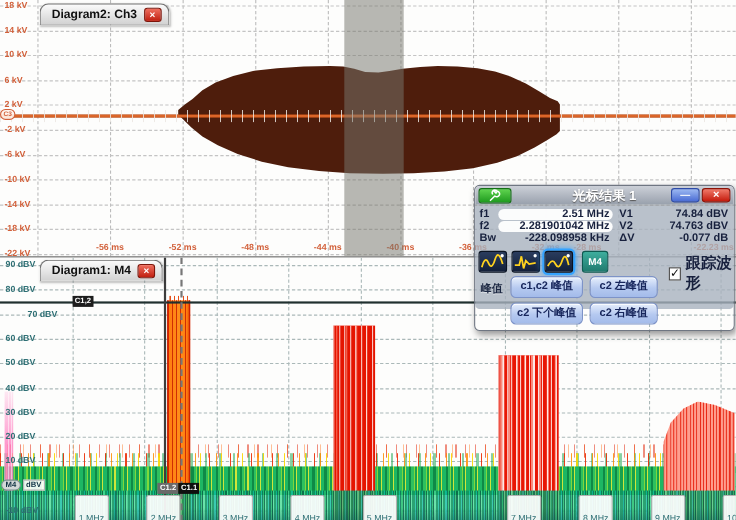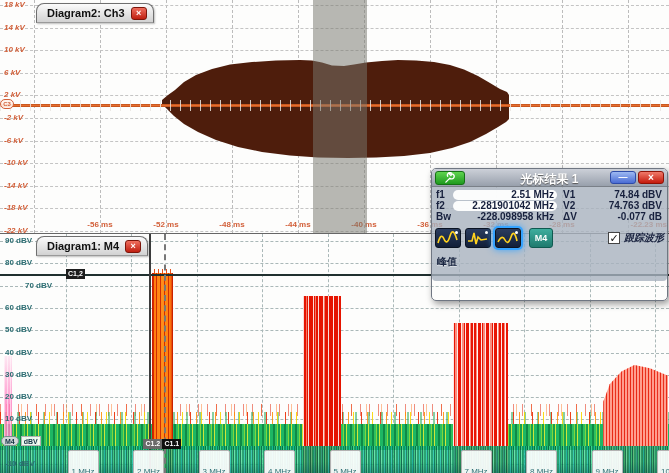--- a/index.html
+++ b/index.html
@@ -8,21 +8,21 @@
 
   
   .diag{position:absolute;left:0;width:669px;overflow:hidden;background:#fdfdfc;}
   #diag-top{top:0;height:233px;}
   #diag-bot{top:233px;height:240px;border-top:1px solid #666;}
   .gv{position:absolute;top:0;bottom:0;width:0;border-left:1px dashed #bcbcbc;}
   .gh{position:absolute;left:0;right:0;height:0;border-top:1px dashed #c4c4c4;}
   #diag-bot .gv{border-left:1px dashed #aab8b8;}
   #diag-bot .gh{border-top:1px dashed #aab8b8;}
 
-  .ylab-t{position:absolute;left:4px;width:40px;font-size:8px;color:#d2603a;font-weight:bold;font-style:italic;}
+  .ylab-t{position:absolute;left:4px;width:40px;font-size:8px;color:#d2603a;font-weight:bold;}
   .xlab-t{position:absolute;top:220px;width:50px;text-align:center;font-size:8px;color:#d2603a;font-weight:bold;}
   .xend-t{position:absolute;top:220px;right:2px;font-size:8px;color:#d2603a;font-weight:bold;}
   .ylab-b{position:absolute;left:5px;width:44px;font-size:8px;color:#2e6f74;font-weight:bold;z-index:6;}
   .xlab-b{position:absolute;top:216px;height:28px;line-height:10px;padding:16px 3px;font-size:8px;color:#2e6f74;font-weight:normal;background:rgba(255,255,255,.92);border:1px solid #b2b2b2;border-radius:2px;z-index:6;}
 
   
   .baseline{position:absolute;left:0;width:669px;top:104px;height:3px;z-index:2;
     background:linear-gradient(180deg,#b84a16,#ea7130 45%,#b84a16);}
   .tickstrip{position:absolute;left:0;width:669px;top:100px;height:11px;z-index:3;
     background:repeating-linear-gradient(90deg,rgba(235,230,225,.85) 0 1px,transparent 1px 10px);}
@@ -114,21 +114,21 @@
   .dlg-icons{position:absolute;left:3px;top:40px;height:22px;display:flex;gap:4px;align-items:center;}
   .thumb{width:26px;height:20px;border-radius:3px;border:1px solid #0a1322;position:relative;
     background:linear-gradient(180deg,#2a3c5e,#121f38);cursor:pointer;}
   .thumb svg{position:absolute;left:1px;top:2px;}
   .thumb::after{content:"";position:absolute;right:2px;top:2px;width:3px;height:3px;border-radius:50%;background:#fff;}
   .thumb.active{box-shadow:0 0 0 2px #35a3ff,0 0 7px 2px rgba(53,163,255,.9);}
   .m4btn{width:24px;height:20px;margin-left:4px;border-radius:3px;border:1px solid #0f5a50;color:#fff;font-size:9px;line-height:18px;
     text-align:center;font-weight:bold;background:linear-gradient(180deg,#3fae9e,#1f7a6e);cursor:pointer;}
   .chkwrap{position:absolute;left:176px;top:44px;display:flex;gap:4px;align-items:center;cursor:pointer;}
   .chk{width:12px;height:12px;background:#fff;border:1px solid #444;font-size:11px;line-height:11px;text-align:center;color:#111;font-weight:bold;}
-  .chklabel{font-size:10px;font-weight:bold;color:#17203d;font-style:italic;}
+  .chklabel{font-size:14px;font-weight:bold;color:#17203d;}
   .dlg-section-label{position:absolute;left:5px;top:68px;font-size:10px;font-weight:bold;color:#1b2742;text-shadow:0 1px 0 rgba(255,255,255,.5);}
   .dlg-buttons{position:absolute;left:32px;top:64px;width:200px;display:grid;grid-template-columns:66px 62px;gap:4px 6px;}
   .dlg-btn{height:20px;border-radius:5px;border:1px solid #7d93c8;color:#17265c;font-size:10px;font-weight:bold;line-height:18px;
     text-align:center;background:linear-gradient(180deg,#e7effc,#b5c9f0 55%,#a3bbea);box-shadow:inset 0 1px 0 #fff;cursor:pointer;}
 </style>
 </head>
 <body>
 
 <div class="screen">
 
@@ -178,21 +178,21 @@
       <div class="ylab-t" style="top: 180.8px;">-14 kV</div>
       <div class="ylab-t" style="top: 203.4px;">-18 kV</div>
       <div class="ylab-t" style="top: 226px;">-22 kV</div>
       <div class="xlab-t" style="left: 75px;">-56 ms</div>
       <div class="xlab-t" style="left: 141px;">-52 ms</div>
       <div class="xlab-t" style="left: 207px;">-48 ms</div>
       <div class="xlab-t" style="left: 273px;">-44 ms</div>
       <div class="xlab-t" style="left: 339px;">-40 ms</div>
       <div class="xlab-t" style="left: 405px;">-36 ms</div>
       <div class="xlab-t" style="left: 471px;">-32 ms</div>
-      <div class="xlab-t" style="left: 537px; text-align: center;">-28 ms</div>
+      <div class="xlab-t" style="left: 509px; text-align: center;">-28 ms</div>
     </div>
 
   <div class="diag" id="diag-bot">
     <div class="noise noise-dots"></div>
     <div class="noise noise-tips"></div>
     <div class="noise noise-mid"></div>
     <div class="dcspike"></div>
     <div id="peaks">
         <div class="peak peak-1" style="left: 151.96px; width: 20.96px; height: 199.55px;"></div>
         <div class="peak peak-2" style="left: 303.265px; width: 37.99px; height: 177.25px;"></div>
@@ -311,16 +311,22 @@
             <path d="M1 11 Q5 3 8 9 T14 6 T20 10" stroke="#ffd21e" stroke-width="1.6" fill="none"></path>
             </svg>
         </span>
         <span class="m4btn">M4</span>
       </div>
       <div class="chkwrap">
         <span class="chk">✓</span>
         <span class="chklabel">跟踪波形</span>
       </div>
       <div class="dlg-section-label">峰值</div>
+      <div class="dlg-buttons" id="dlg-buttons">
+          <div class="dlg-btn">c1,c2 峰值</div>
+          <div class="dlg-btn">c2 左峰值</div>
+          <div class="dlg-btn">c2 下个峰值</div>
+          <div class="dlg-btn">c2 右峰值</div>
+        </div>
     </div>
   </div>
 
 </div>
 
 </body></html>

